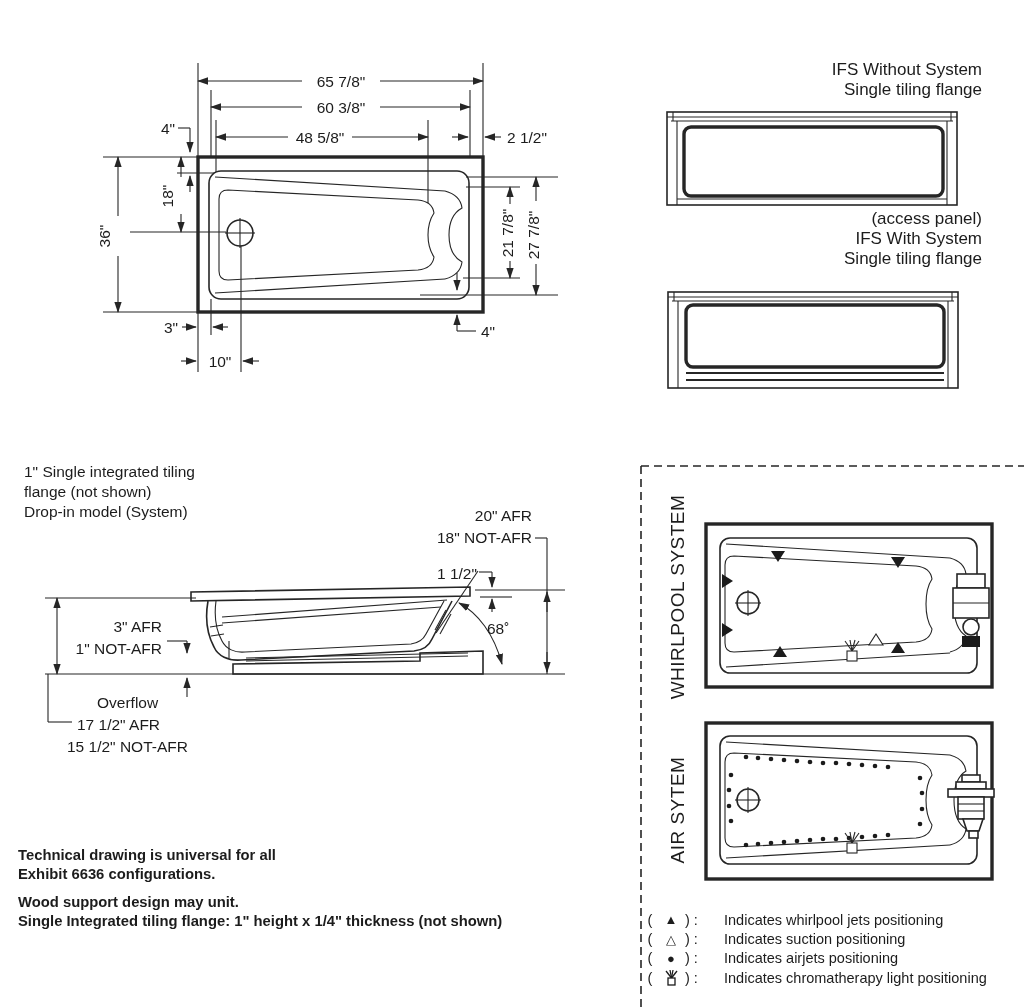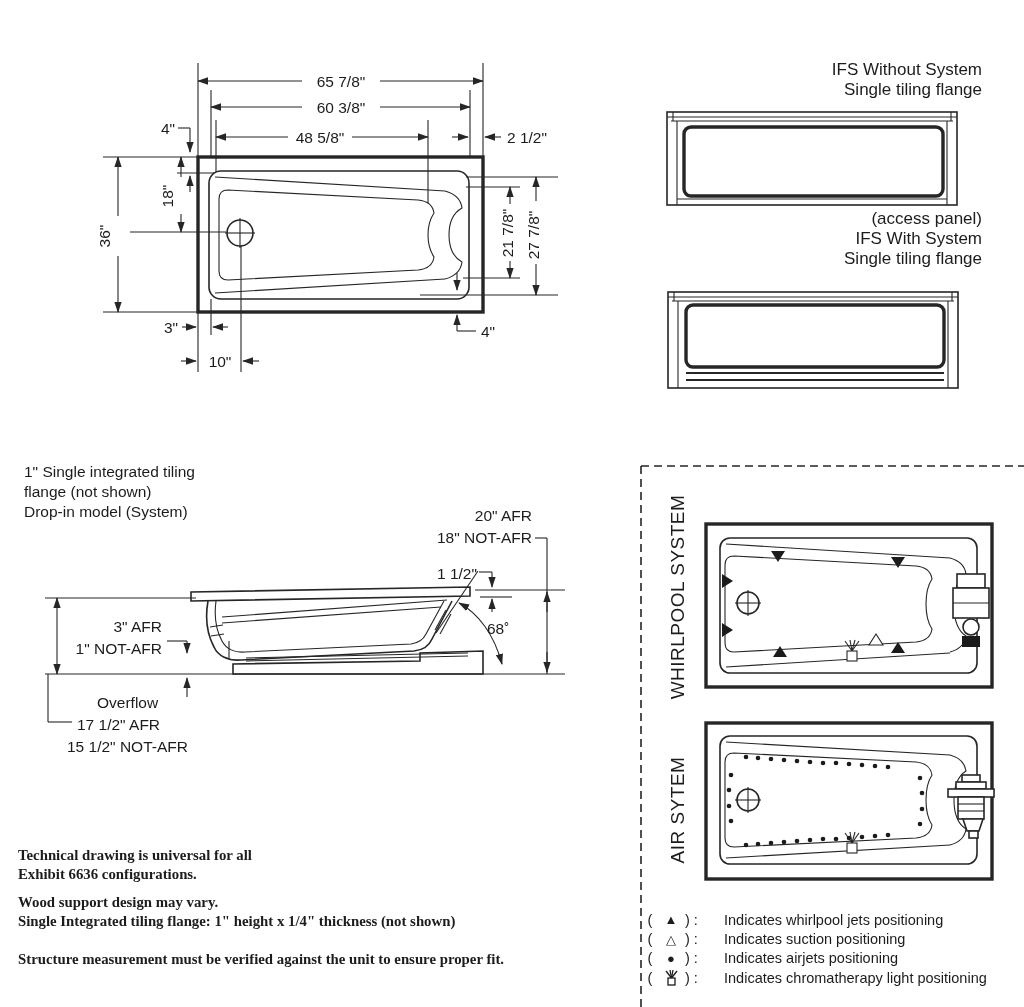--- a/index.html
+++ b/index.html
@@ -11,21 +11,21 @@
   .thin{stroke-width:1.1;}
   .med{stroke-width:1.6;}
   .bold{stroke-width:3.4;}
   .w2{stroke-width:2.2;}
   .fillw{fill:#ffffff;}
   .filled{fill:#1b1b1b;stroke:none;}
   svg text{font-family:"Liberation Sans",sans-serif;font-size:15.5px;fill:#1c1c1c;stroke:none;}
   .ifs-title{position:absolute;left:642px;width:340px;text-align:right;
              font-size:17px;line-height:20px;}
   .note{position:absolute;left:24px;font-size:15.5px;line-height:20px;}
-  .bnote{position:absolute;left:18px;font-size:14.8px;font-weight:bold;line-height:18.5px;font-family:Liberation Serif, serif;}
+  .bnote{position:absolute;left:18px;font-size:14.8px;font-weight:bold;line-height:18.5px;}
   .vlabel{position:absolute;transform:rotate(-90deg);text-align:center;
           font-size:19px;letter-spacing:0.5px;line-height:38px;height:38px;}
   .legend{position:absolute;left:643px;top:910px;width:378px;font-size:14.5px;}
   .legend-row{display:flex;align-items:center;height:19.4px;}
   .lg-open{width:14px;text-align:center;}
   .lg-sym{width:28px;text-align:center;font-size:13px;}
   .lg-close{width:24px;}
   .lg-label{margin-left:15px;white-space:nowrap;}
 </style>
 </head>
@@ -214,25 +214,24 @@
   <text x="97" y="708">Overflow</text>
   <text x="77" y="730">17 1/2" AFR</text>
   <text x="67" y="752">15 1/2" NOT-AFR</text>
 </svg>
 
 <div class="bnote" style="top:846px">
   <div>Technical drawing is universal for all</div>
   <div>Exhibit 6636 configurations.</div>
 </div>
 <div class="bnote" style="top:893px">
-  <div>Wood support design may vary.</div>
+  <div>Wood support design may unit.</div>
   <div>Single Integrated tiling flange: 1" height x 1/4" thickness (not shown)</div>
 </div>
 <div class="bnote" style="top:950px">
-  <div>Structure measurement must be verified against the unit to ensure proper fit.</div>
 </div>
 
 <svg class="abs" style="left:630px;top:455px" width="394" height="552" viewBox="630 455 394 552">
   <g>
     <line class="med" x1="641" y1="466" x2="1024" y2="466" stroke-dasharray="8 5"></line>
     <line class="med" x1="641" y1="466" x2="641" y2="1007" stroke-dasharray="8 5"></line>
   </g>
 
   <g>
     <rect class="bold" x="706" y="524" width="286" height="163"></rect>

